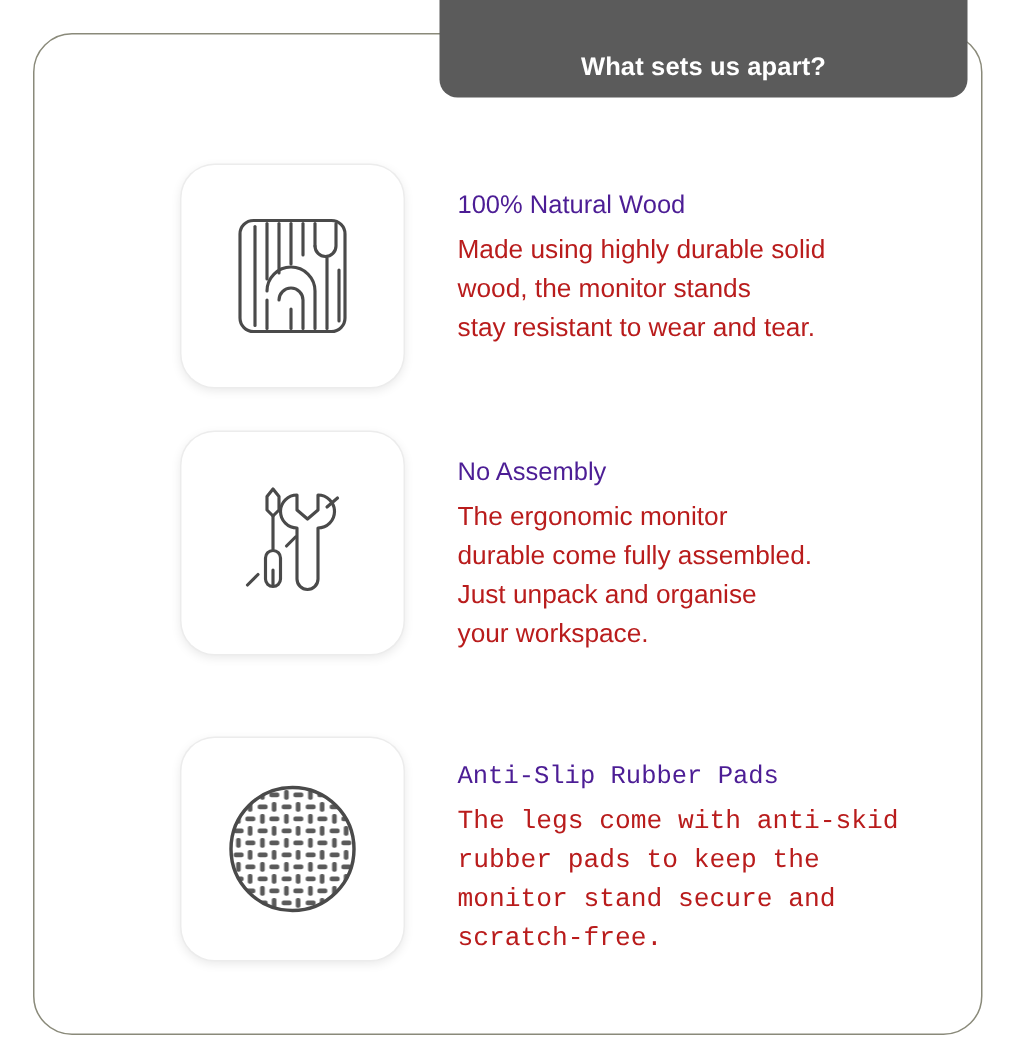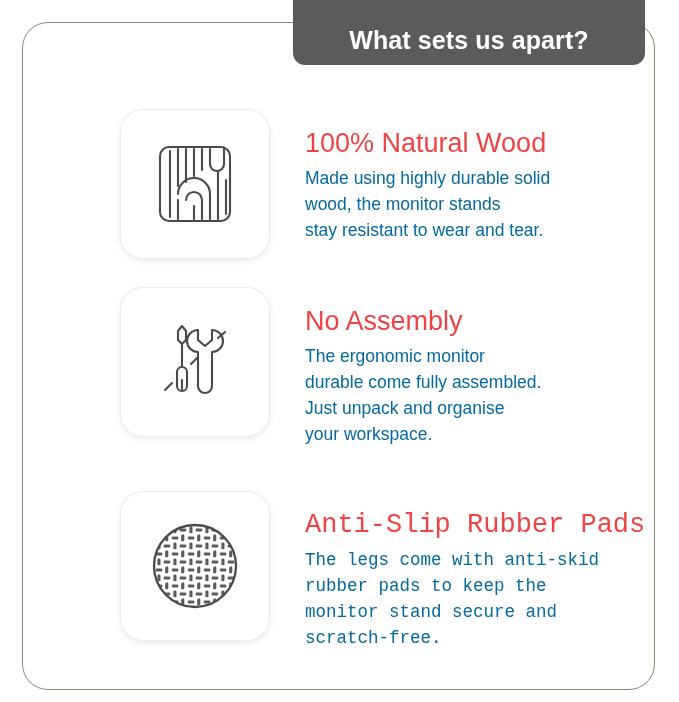--- a/index.html
+++ b/index.html
@@ -41,21 +41,21 @@
     height: 77px;
     background: #5b5b5b;
     border-radius: 12px;
     display: flex;
     align-items: flex-end;
     justify-content: center;
     padding-bottom: 12px;
   }
   .banner-title {
     color: #ffffff;
-    font-size: 25px;
+    font-size: 17px;
     font-weight: bold;
     letter-spacing: 0.1px;
     line-height: 1;
     white-space: nowrap;
   }
 
   
   .features {
     position: absolute;
     left: 0;
@@ -85,30 +85,30 @@
     justify-content: center;
   }
 
   .text-col {
     margin-left: 36px;
     padding-top: 17px;
     width: 330px;
   }
 
   .feature-title {
-    color: #ef4444;
-    font-size: 27px;
+    color: #4c1d95;
+    font-size: 17px;
     font-weight: normal;
     line-height: 1.2;
     margin-bottom: 7px;
     white-space: nowrap;
   }
 
   .feature-body {
-    color: #0369a1;
+    color: #b91c1c;
     font-size: 17.5px;
     line-height: 1.48;
     white-space: pre-line;
   }
 
   svg { display: block; }
 </style>
 </head>
 <body>
 

